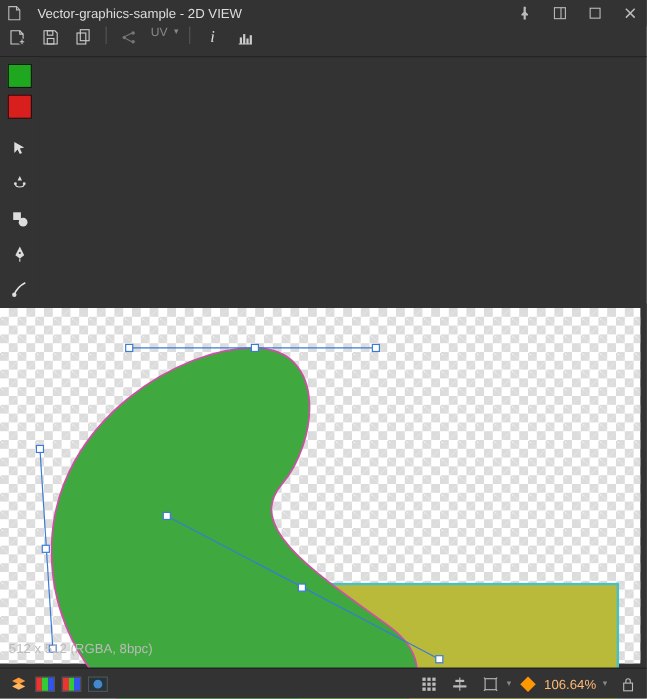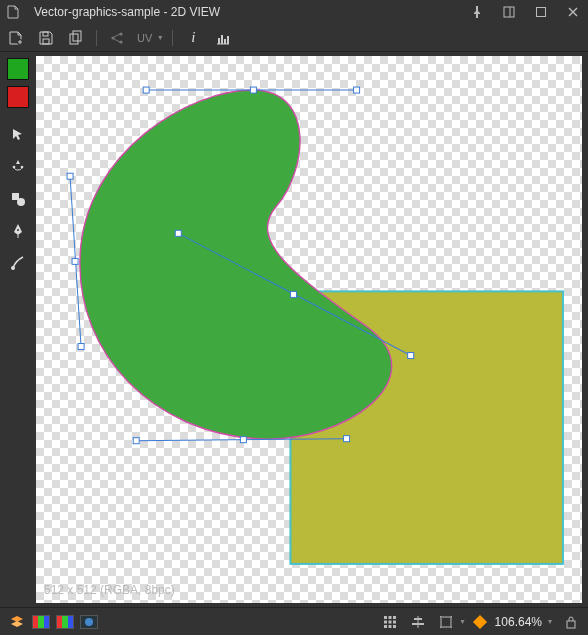--- a/index.html
+++ b/index.html
@@ -24,37 +24,38 @@
     display: inline-flex; align-items: center; justify-content: center;
   }
   .titlebar .title { flex: 1; font-size: 12px; color: #ddd; }
   .winbtn {
     width: 18px; height: 18px;
     display: inline-flex; align-items: center; justify-content: center;
     color: #bbb;
   }
   .toolbar {
     height: 28px;
-    display: flex; align-items: center;
+    display: flex; align-items: flex-start;
     padding: 0 6px;
     gap: 10px;
     border-bottom: 1px solid #222;
   }
   .tb-icon {
     width: 20px; height: 20px;
     display: inline-flex; align-items: center; justify-content: center;
     color: #bbb;
   }
   .tb-sep { width: 1px; height: 16px; background: #555; }
   .tb-label { color: #888; font-size: 11px; }
   .chev { font-size: 8px; color: #888; margin-left: -4px; }
   .workspace {
     position: absolute;
     top: 52px; left: 0; right: 0; bottom: 28px;
     display: flex;
+    flex-direction: column;
   }
   .lefttools {
     width: 36px;
     background: #333;
     display: flex; flex-direction: column; align-items: center;
     padding-top: 6px;
     gap: 6px;
   }
   .swatch {
     width: 22px; height: 22px;
@@ -107,21 +108,21 @@
     border: 1px solid #555;
     display: inline-flex;
   }
   .sb-chip .h { flex:1; }
   .sb-right { margin-left: auto; display: flex; align-items: center; gap: 10px; }
   .sb-icon {
     width: 18px; height: 18px;
     display: inline-flex; align-items: center; justify-content: center;
     color: #bbb;
   }
-  .zoom { color: #e5e5e5; font-size: 12px; }
+  .zoom { color: #fdba74; font-size: 12px; }
   .diamond {
     width: 10px; height: 10px;
     background: #ff9800;
     transform: rotate(45deg);
   }
   svg { display:block; }
 </style>
 </head>
 <body>
 

